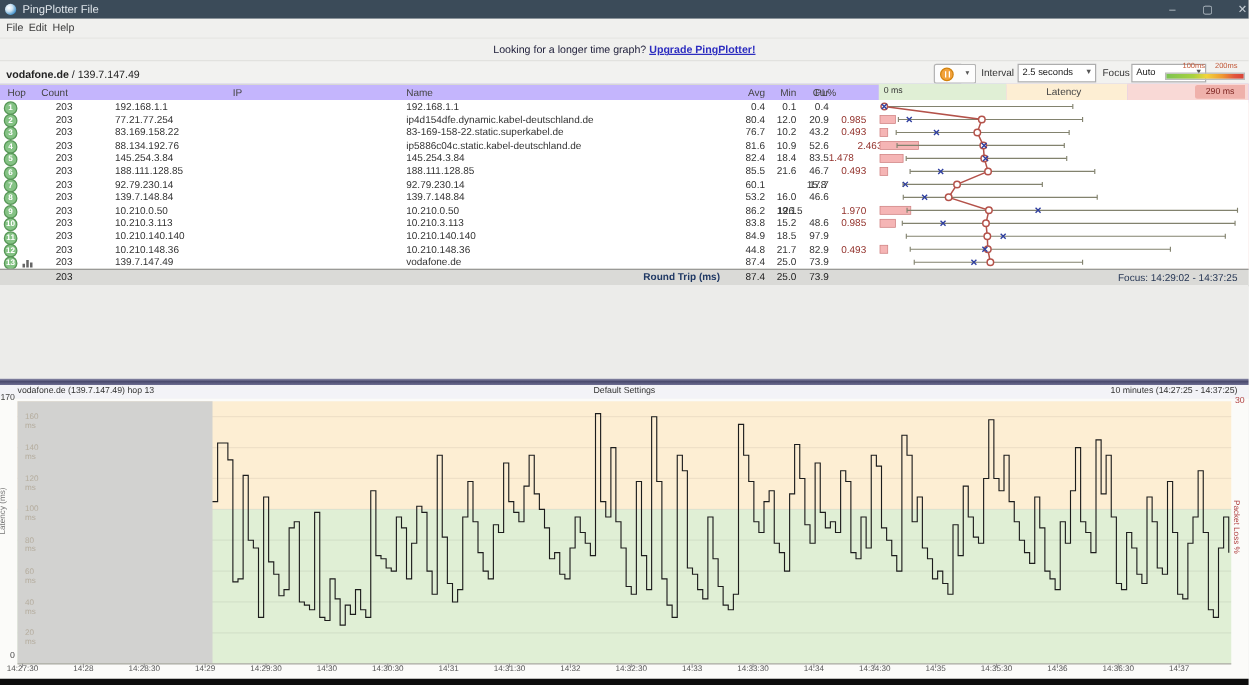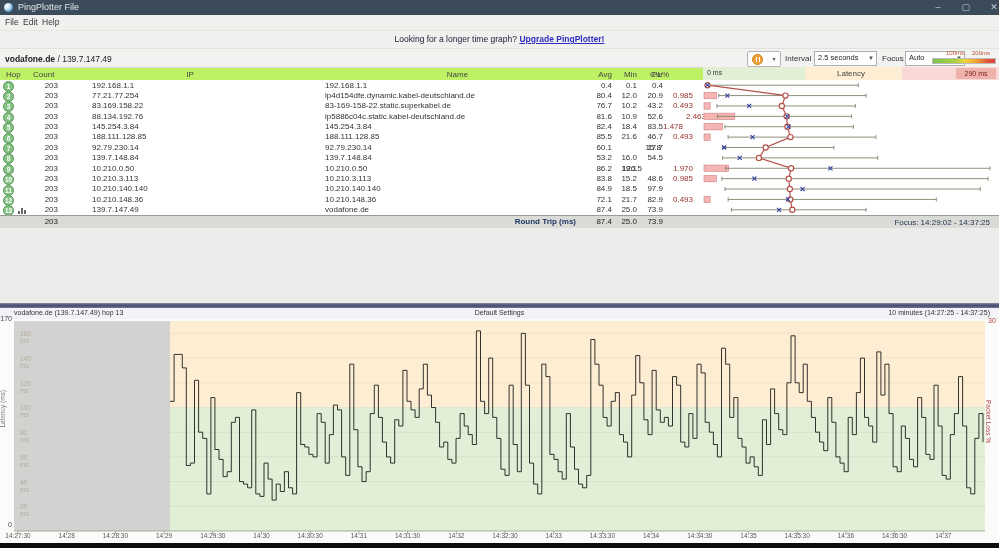--- a/index.html
+++ b/index.html
@@ -25,21 +25,21 @@
   #pause-circle:before{content:"";position:absolute;left:2.5px;top:2px;width:1.5px;height:5px;background:#fff;}
   #pause-circle:after{content:"";position:absolute;left:5.5px;top:2px;width:1.5px;height:5px;background:#fff;}
   #pause-drop{left:768px;top:2px;width:12px;height:14px;background:#fdfdfd;border:1px solid #b5b5b5;border-left:none;border-radius:0 2px 2px 0;font-size:6px;color:#555;text-align:center;line-height:14px;}
   .ctl-label{top:5px;font-size:8px;color:#333;}
   .select{top:2px;height:12px;background:#fff;border:1px solid #adadad;font-size:7.5px;color:#222;padding:1px 3px 0 3px;}
   .select .arrow{position:absolute;right:2px;top:3px;font-size:6px;color:#555;}
   #legend{left:932px;top:1px;width:62px;height:16px;}
   .legend-lab{top:0px;font-size:6px;color:#c05535;}
   #legend-bar{left:0px;top:8px;width:62px;height:4px;background:linear-gradient(90deg,#7cc352 0%,#a9d23f 35%,#f2d43c 52%,#f09a31 72%,#e2563e 88%,#d84438 100%);border:1px solid #bbb;}
   
-  #table-header{left:0;top:67px;width:999px;height:13px;background:#bef264;border-top:1px solid #d8d8d5;border-bottom:1px solid #d8d8d5;font-size:8px;color:#444;}
+  #table-header{left:0;top:67px;width:999px;height:13px;background:#c4b5fd;border-top:1px solid #d8d8d5;border-bottom:1px solid #d8d8d5;font-size:8px;color:#444;}
   .th{top:2px;}
   #rows{left:0;top:80px;width:999px;height:135px;background:#ffffff;}
   .hoprow{position:absolute;left:0;width:999px;height:10.4px;font-size:8px;color:#333;}
   .cell{position:absolute;top:0.5px;white-space:nowrap;}
   .r{text-align:right;}
   .pl-val{color:#93322c;}
   .hop-badge{position:absolute;left:3px;top:0.7px;width:9px;height:9px;border-radius:50%;background:#85c385;border:0.5px solid #569656;color:#fff;font-size:6.5px;font-weight:bold;text-align:center;line-height:9px;}
   .mini-graph-icon{position:absolute;left:18px;top:3px;width:8px;height:6px;}
   .mini-graph-icon i{position:absolute;bottom:0;width:1.5px;background:#666;}
   
@@ -112,21 +112,21 @@
     <div class="abs legend-lab" style="left:14px">100ms</div>
     <div class="abs legend-lab" style="left:40px">200ms</div>
     <div class="abs" id="legend-bar"></div>
   </div>
 </div>
 
 <div class="abs" id="table-header">
   <div class="abs th" style="left:6px">Hop</div>
   <div class="abs th" style="left:33px">Count</div>
   <div class="abs th" style="left:90px;width:200px;text-align:center">IP</div>
-  <div class="abs th" style="left:325px;width:265px;text-align:center">Name</div>
+  <div class="abs th" style="left:325px;width:265px;">Name</div>
   <div class="abs th r" style="left:582px;width:30px">Avg</div>
   <div class="abs th r" style="left:611px;width:26px">Min</div>
   <div class="abs th r" style="left:636px;width:27px">Cur</div>
   <div class="abs th r" style="left:639px;width:30px">PL%</div>
 </div>
 
 <div class="abs" id="zone-wrap">
   <div class="zone" id="zone-g" style="left: 0px; width: 101.586px; background: rgb(224, 239, 213);"></div>
   <div class="zone" id="zone-y" style="left: 101.586px; width: 97.5862px; background: rgb(253, 238, 211);"></div>
   <div class="zone" id="zone-r" style="left: 199.172px; width: 96.8276px; background: rgb(249, 217, 214);"></div>
@@ -206,21 +206,21 @@
       <div class="cell r" style="left:636px;width:27px">17.7</div>
       <div class="cell r pl-val" style="left:663px;width:30px"></div>
     </div>
     <div class="hoprow" style="top:72.6923076923077px">
       <div class="hop-badge">8</div>
       <div class="cell r" style="left:30px;width:28px">203</div>
       <div class="cell" style="left:92px">139.7.148.84</div>
       <div class="cell" style="left:325px">139.7.148.84</div>
       <div class="cell r" style="left:582px;width:30px">53.2</div>
       <div class="cell r" style="left:611px;width:26px">16.0</div>
-      <div class="cell r" style="left:636px;width:27px">54.5</div>
+      <div class="cell r" style="left:636px;width:27px">46.6</div>
       <div class="cell r pl-val" style="left:663px;width:30px"></div>
     </div>
     <div class="hoprow" style="top:83.07692307692308px">
       <div class="hop-badge">9</div>
       <div class="cell r" style="left:30px;width:28px">203</div>
       <div class="cell" style="left:92px">10.210.0.50</div>
       <div class="cell" style="left:325px">10.210.0.50</div>
       <div class="cell r" style="left:582px;width:30px">86.2</div>
       <div class="cell r" style="left:611px;width:26px">19.1</div>
       <div class="cell r" style="left:619px;width:23px">126.5</div>
@@ -244,21 +244,21 @@
       <div class="cell r" style="left:582px;width:30px">84.9</div>
       <div class="cell r" style="left:611px;width:26px">18.5</div>
       <div class="cell r" style="left:636px;width:27px">97.9</div>
       <div class="cell r pl-val" style="left:663px;width:30px"></div>
     </div>
     <div class="hoprow" style="top:114.23076923076924px">
       <div class="hop-badge">12</div>
       <div class="cell r" style="left:30px;width:28px">203</div>
       <div class="cell" style="left:92px">10.210.148.36</div>
       <div class="cell" style="left:325px">10.210.148.36</div>
-      <div class="cell r" style="left:582px;width:30px">72.1</div>
+      <div class="cell r" style="left:582px;width:30px">44.8</div>
       <div class="cell r" style="left:611px;width:26px">21.7</div>
       <div class="cell r" style="left:636px;width:27px">82.9</div>
       <div class="cell r pl-val" style="left:663px;width:30px">0.493</div>
     </div>
     <div class="hoprow" style="top:124.61538461538461px">
       <div class="hop-badge">13</div>
       <div class="mini-graph-icon">
         <i style="left: 0px; height: 3px;"></i>
         <i style="left: 3px; height: 6px;"></i>
         <i style="left: 6px; height: 4px;"></i>

